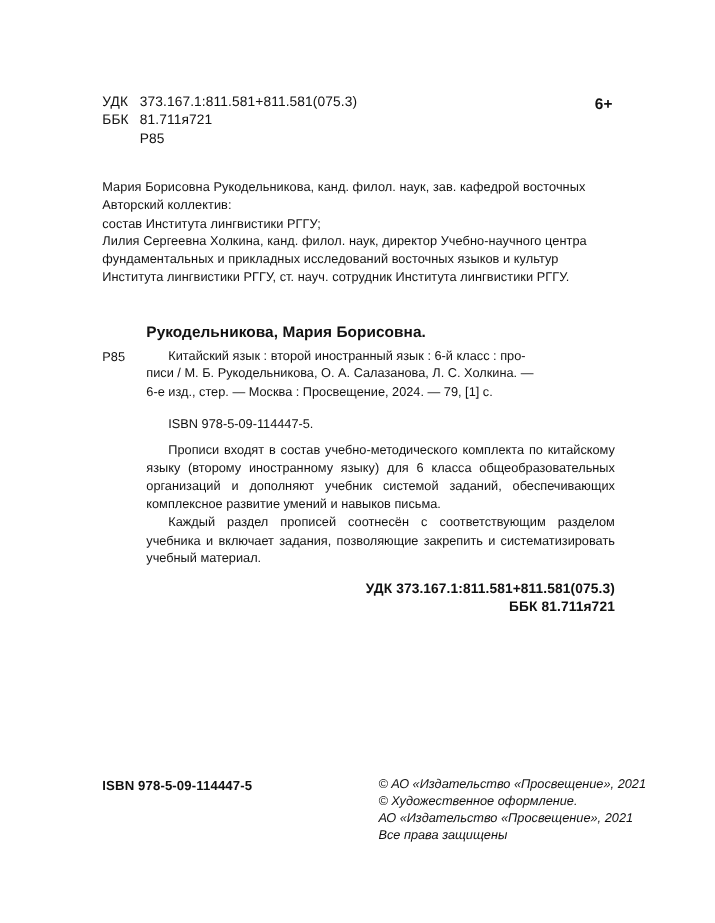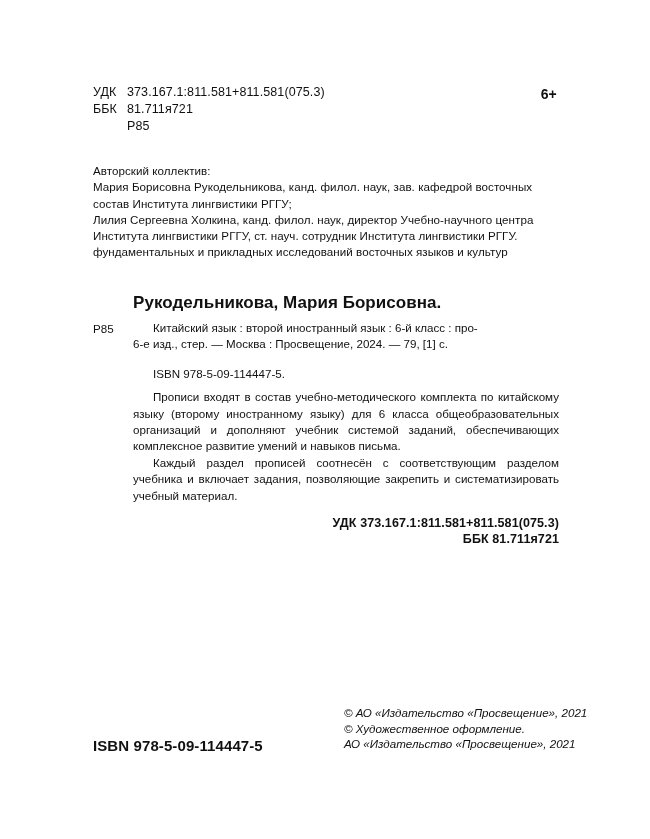--- a/index.html
+++ b/index.html
@@ -65,21 +65,21 @@
   }
 
   
   .record {
     position: absolute;
     left: 93px;
     top: 293px;
     width: 466px;
   }
   .record-head {
-    font-size: 17px;
+    font-size: 14px;
     font-weight: bold;
     margin-left: 40px;
     letter-spacing: 0.05px;
   }
   .record-body {
     position: relative;
     margin-top: 7px;
   }
   .rec-index {
     position: absolute;
@@ -123,25 +123,24 @@
   .footer {
     position: absolute;
     left: 93px;
     top: 705px;
     width: 466px;
   }
   .footer-isbn {
     position: absolute;
     left: 0;
     top: 2px;
-    font-size: 15px;
+    font-size: 12px;
     font-weight: bold;
     letter-spacing: 0.1px;
     white-space: nowrap;
-    margin-top: 30px;
   }
   .footer-rights {
     margin-left: 251px;
     font-size: 11.6px;
     line-height: 15.6px;
     font-style: italic;
   }
   .footer-rights div {
     white-space: nowrap;
   }
@@ -152,49 +151,51 @@
 <div class="page">
 
   <div class="top-codes">
     <div class="code-line"><span class="code-label">УДК</span><span>373.167.1:811.581+811.581(075.3)</span></div>
     <div class="code-line"><span class="code-label">ББК</span><span>81.711я721</span></div>
     <span class="code-p85">Р85</span>
   </div>
   <div class="age-mark">6+</div>
 
   <div class="authors">
+    <div class="line">Мария Борисовна Рукодельникова, канд. филол. наук, зав. кафедрой восточных</div>
     <div class="line">Авторский коллектив:</div>
-    <div class="line">Мария Борисовна Рукодельникова, канд. филол. наук, зав. кафедрой восточных</div>
     <div class="line">состав Института лингвистики РГГУ;</div>
     <div class="line">Лилия Сергеевна Холкина, канд. филол. наук, директор Учебно-научного центра</div>
+    <div class="line">фундаментальных и прикладных исследований восточных языков и культур</div>
     <div class="line">Института лингвистики РГГУ, ст. науч. сотрудник Института лингвистики РГГУ.</div>
-    <div class="line">фундаментальных и прикладных исследований восточных языков и культур</div>
   </div>
 
   <div class="record">
     <div class="record-head">Рукодельникова, Мария Борисовна.</div>
     <div class="record-body">
       <div class="rec-index">Р85</div>
       <div class="rec-text">
         <p class="tight"><span>Китайский язык : второй иностранный язык : 6-й класс : про-</span></p>
+        <p style="text-indent:0"><span>писи / М. Б. Рукодельникова, О. А. Салазанова, Л. С. Холкина. —</span></p>
         <p style="text-indent:0"><span>6-е изд., стер. — Москва : Просвещение, 2024. — 79, [1] с.</span></p>
         <div class="rec-isbn">ISBN 978-5-09-114447-5.</div>
         <div class="rec-gap"></div>
         <p>Прописи входят в состав учебно-методического комплекта по китайскому языку (второму иностранному языку) для 6 класса общеобразовательных организаций и дополняют учебник системой заданий, обеспечивающих комплексное развитие умений и навыков письма.</p>
         <p>Каждый раздел прописей соотнесён с соответствующим разделом учебника и включает задания, позволяющие закрепить и систематизировать учебный материал.</p>
       </div>
     </div>
     <div class="record-codes">
       <div>УДК  373.167.1:811.581+811.581(075.3)</div>
       <div>ББК  81.711я721</div>
     </div>
   </div>
 
   <div class="footer">
     <div class="footer-isbn">ISBN 978-5-09-114447-5</div>
     <div class="footer-rights">
       <div>© АО «Издательство «Просвещение», 2021</div>
       <div>© Художественное оформление.</div>
       <div>АО «Издательство «Просвещение», 2021</div>
+      <div>Все права защищены</div>
     </div>
   </div>
 
 </div>
 
 </body></html>

